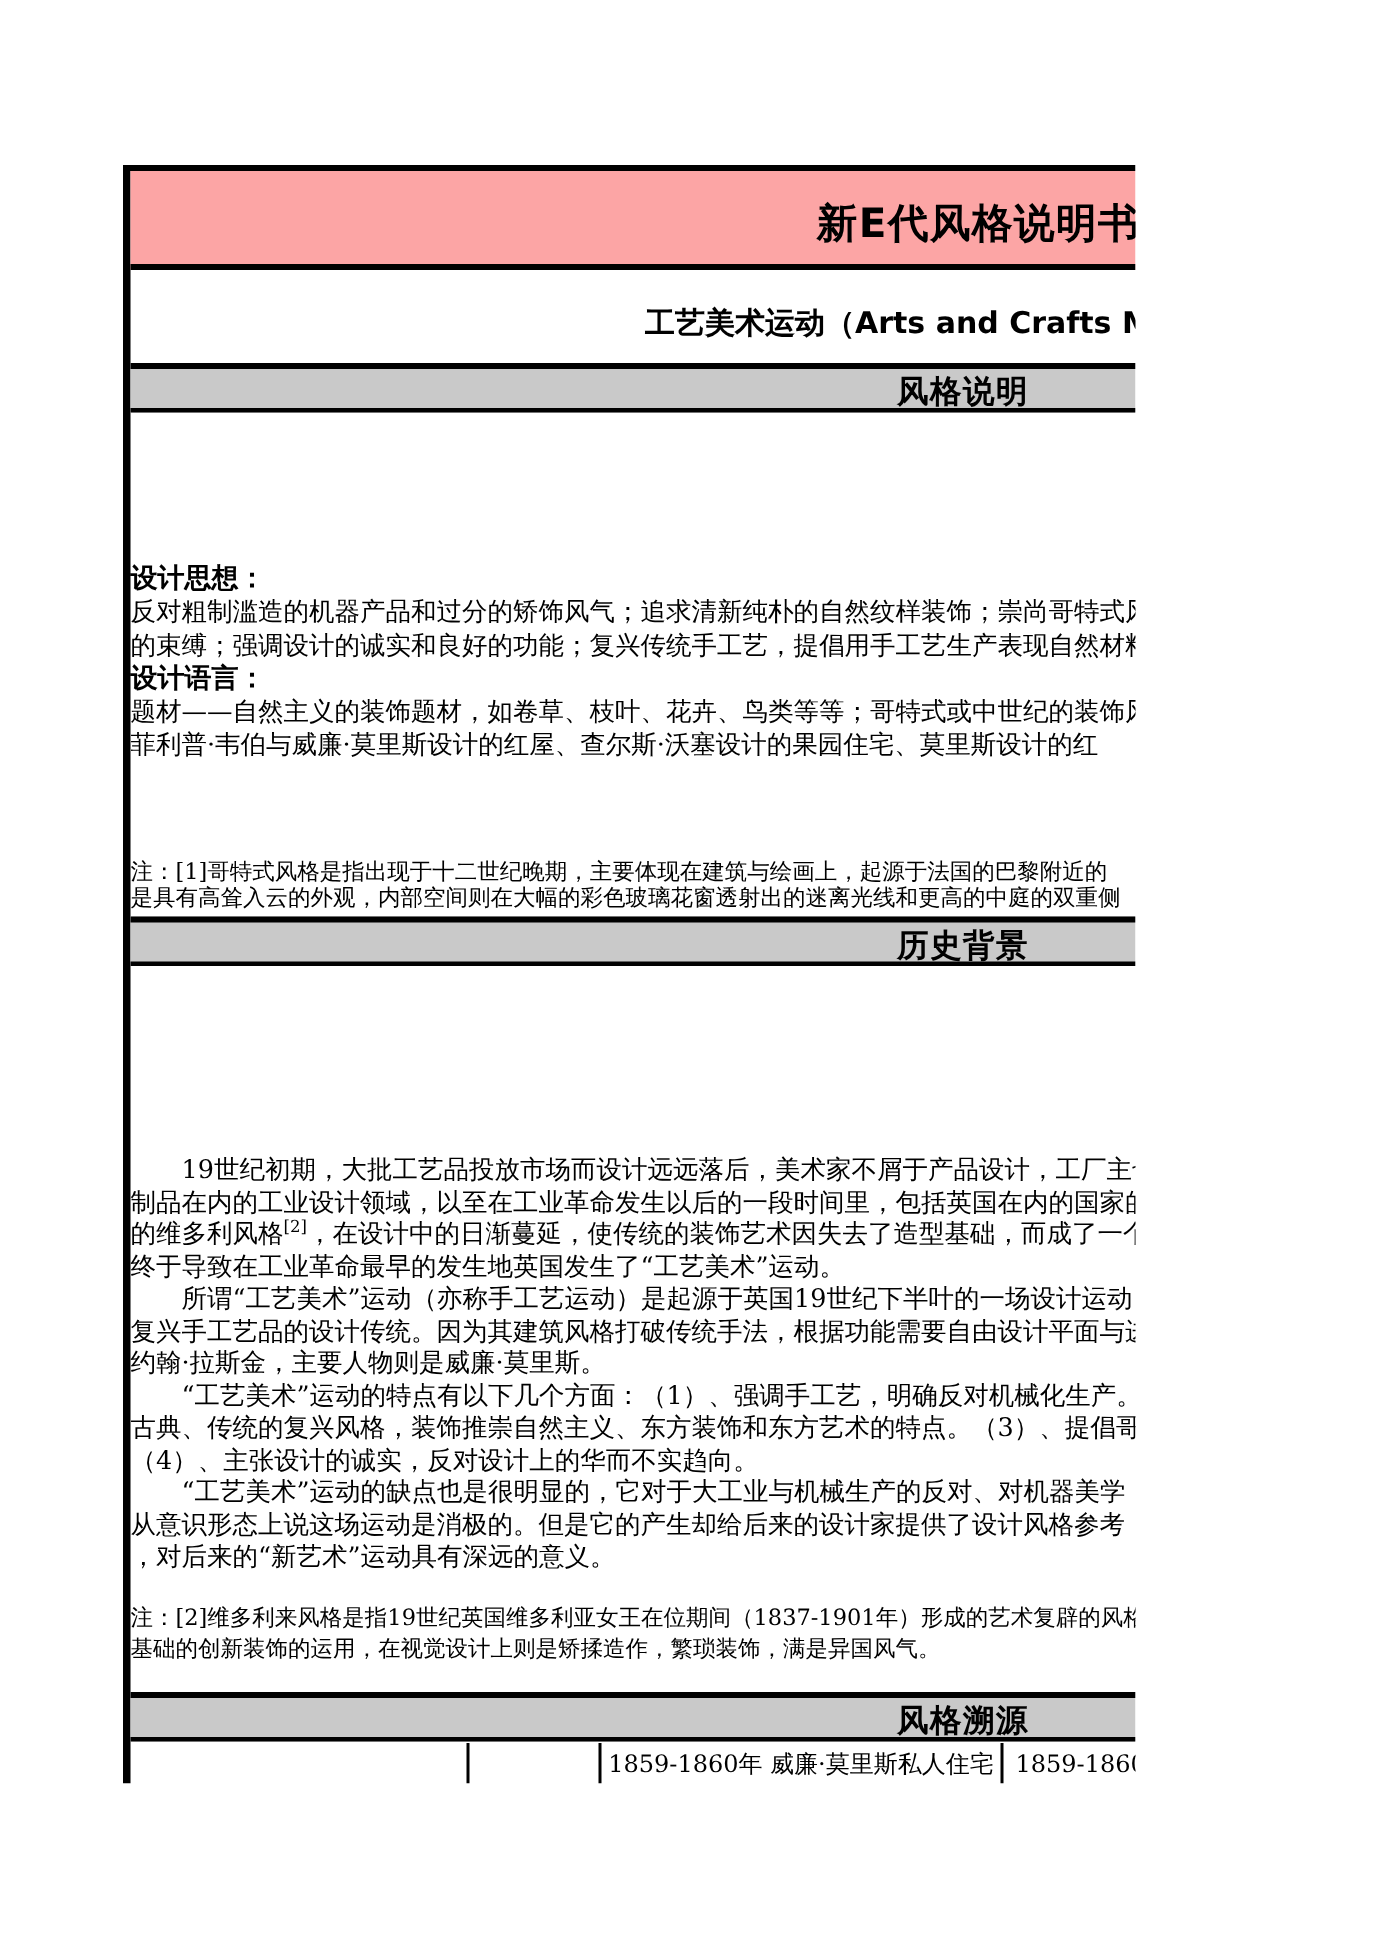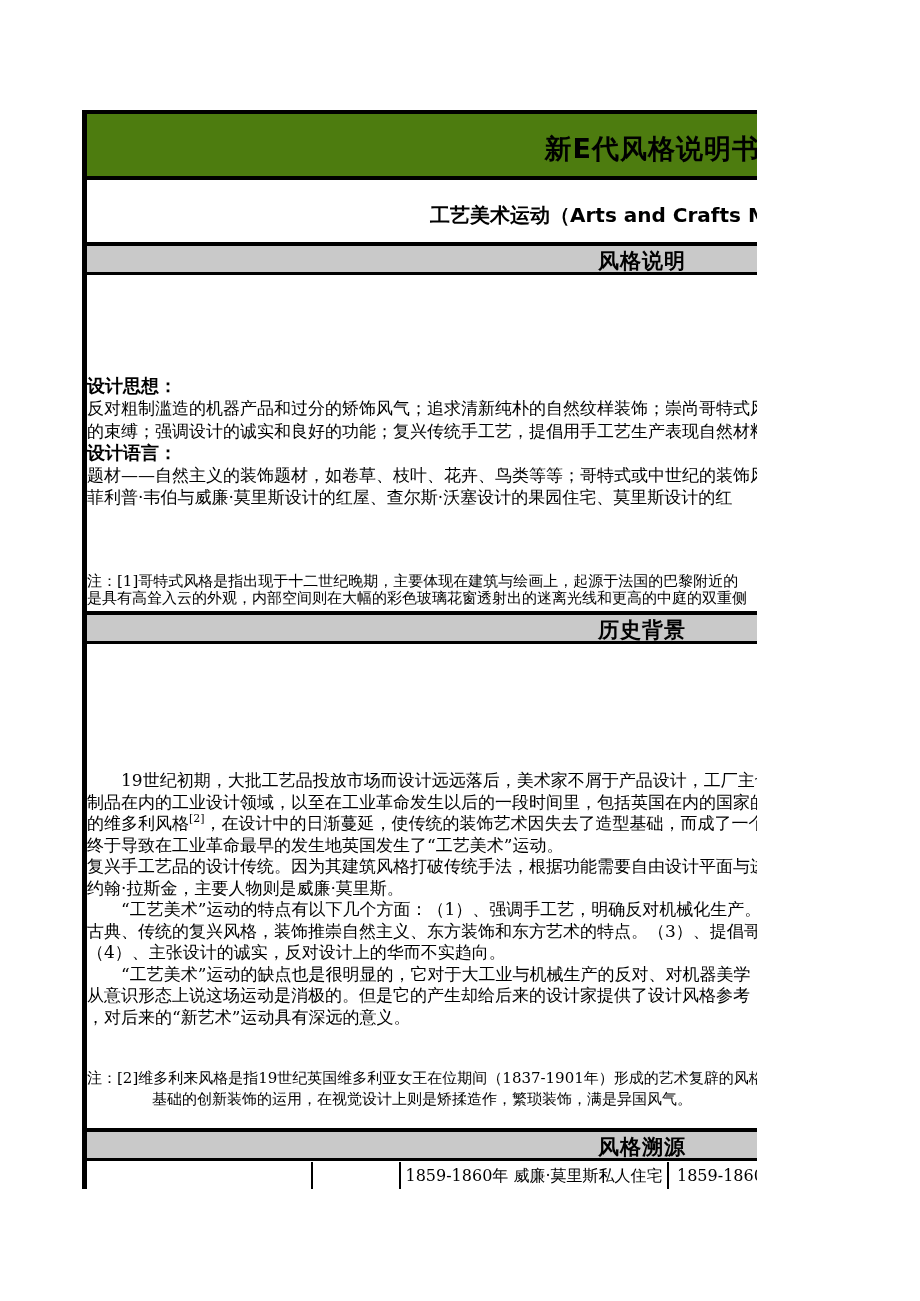--- a/index.html
+++ b/index.html
@@ -10,21 +10,21 @@
   }
   .clip{
     position:absolute;left:82px;top:110px;width:675px;height:1079px;
     overflow:hidden;background:#ffffff;
   }
   .left-border{position:absolute;left:0;top:0;width:5px;height:1079px;background:#000;}
   .top-border{position:absolute;left:0;top:0;width:675px;height:4px;background:#000;}
 
   .title-bar{
     position:absolute;left:5px;top:4px;width:670px;height:66px;
-    background:#4d7c0f;border-bottom:4px solid #000;box-sizing:border-box;
+    background:#fca5a5;border-bottom:4px solid #000;box-sizing:border-box;
   }
   .doc-title{
     position:absolute;right:-3px;top:17px;white-space:nowrap;
     font-family:"DejaVu Sans","Liberation Sans",sans-serif;
     font-weight:bold;font-size:27px;letter-spacing:1px;
   }
   .doc-subtitle{
     position:absolute;left:348px;top:92px;white-space:nowrap;
     font-family:"DejaVu Sans","Liberation Sans",sans-serif;
     font-weight:bold;font-size:20px;
@@ -44,21 +44,21 @@
   .hdr3{top:1018px;}
 
   .textblock{position:absolute;left:5px;width:670px;margin-top:45px;}
   .tline{white-space:nowrap;font-size:17px;}
   .b1{top:220px;}
   .b1 .tline{line-height:22.3px;}
   .n1{top:418px;}
   .n1 .tline{font-size:15px;line-height:17px;}
   .b2{top:615px;}
   .b2 .tline{line-height:21.5px;}
-  .n2{top:913px;text-align:center;}
+  .n2{top:913px;}
   .n2 .tline{font-size:15px;line-height:21px;}
 
   .seg-bold{
     font-family:"DejaVu Sans","Liberation Sans",sans-serif;
     font-weight:bold;font-size:18px;
   }
   .seg-sup{
     vertical-align:super;font-size:11px;line-height:0;
   }
 
@@ -106,20 +106,21 @@
 
   <div class="hdr-bar hdr2">
     <span class="hdr-label">历史背景</span>
   </div>
 
   <div class="textblock b2">
       <div class="tline"><span>　　19世纪初期，大批工艺品投放市场而设计远远落后，美术家不屑于产品设计，工厂主也</span></div>
       <div class="tline"><span>制品在内的工业设计领域，以至在工业革命发生以后的一段时间里，包括英国在内的国家的</span></div>
       <div class="tline"><span>的维多利风格</span><span class="seg-sup">[2]</span><span>，在设计中的日渐蔓延，使传统的装饰艺术因失去了造型基础，而成了一个</span></div>
       <div class="tline"><span>终于导致在工业革命最早的发生地英国发生了“工艺美术”运动。</span></div>
+      <div class="tline"><span>　　所谓“工艺美术”运动（亦称手工艺运动）是起源于英国19世纪下半叶的一场设计运动</span></div>
       <div class="tline"><span>复兴手工艺品的设计传统。因为其建筑风格打破传统手法，根据功能需要自由设计平面与进</span></div>
       <div class="tline"><span>约翰·拉斯金，主要人物则是威廉·莫里斯。</span></div>
       <div class="tline"><span>　　“工艺美术”运动的特点有以下几个方面：（1）、强调手工艺，明确反对机械化生产。</span></div>
       <div class="tline"><span>古典、传统的复兴风格，装饰推崇自然主义、东方装饰和东方艺术的特点。（3）、提倡哥</span></div>
       <div class="tline"><span>（4）、主张设计的诚实，反对设计上的华而不实趋向。</span></div>
       <div class="tline"><span>　　“工艺美术”运动的缺点也是很明显的，它对于大工业与机械生产的反对、对机器美学</span></div>
       <div class="tline"><span>从意识形态上说这场运动是消极的。但是它的产生却给后来的设计家提供了设计风格参考，</span></div>
       <div class="tline"><span>，对后来的“新艺术”运动具有深远的意义。</span></div>
     </div>
   <div class="textblock n2">

